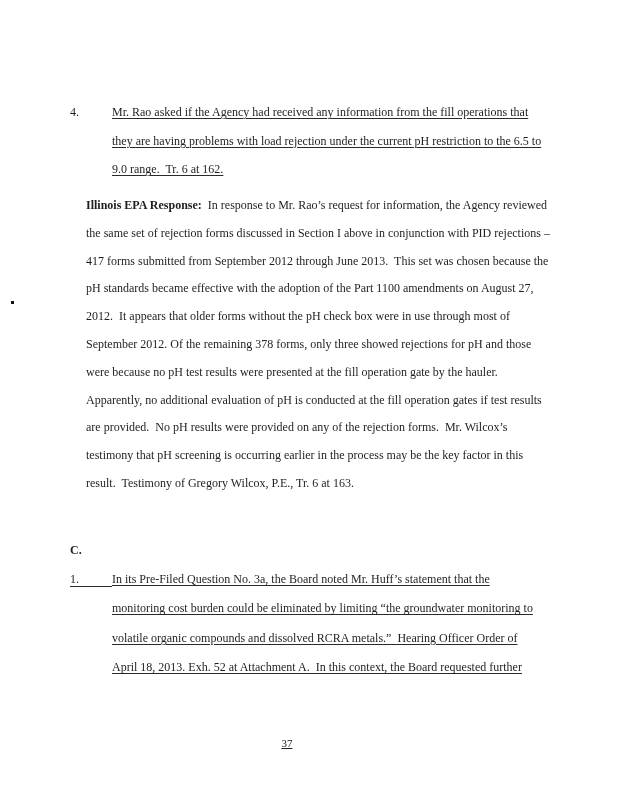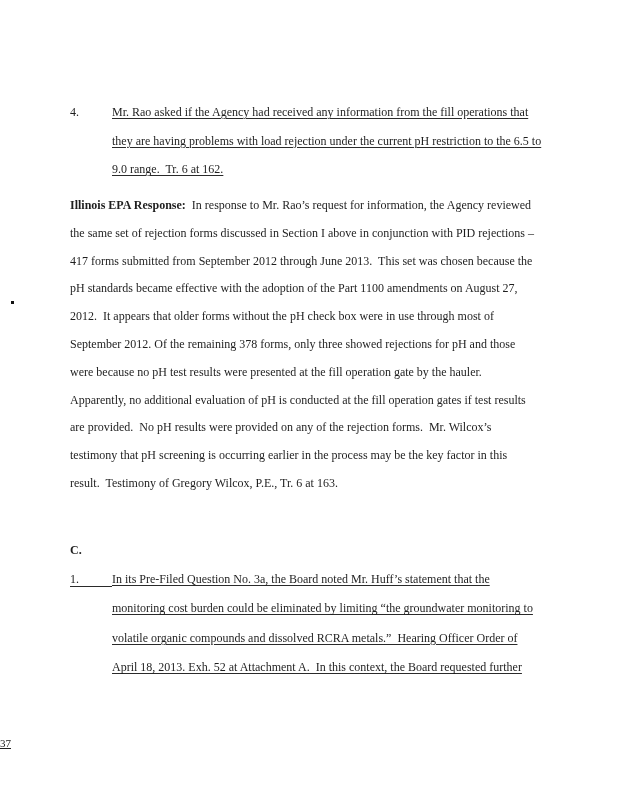--- a/index.html
+++ b/index.html
@@ -42,20 +42,21 @@
   .bold {
     font-weight: bold;
   }
   #item4 {
     top: 98px;
     line-height: 28.5px;
   }
   #epa-response {
     top: 192px;
     line-height: 27.8px;
+    margin-left: 16px;
   }
   #section-c {
     top: 536px;
     line-height: 28.5px;
   }
   #item1 {
     top: 565px;
     line-height: 29.4px;
   }
   
@@ -65,21 +66,21 @@
     top: 21px;
     width: 42px;
     height: 1px;
     background: #2a2a2a;
   }
   .page-number {
     position: absolute;
     left: 0;
     top: 736px;
     width: 574px;
-    text-align: left;
+    text-align: center;
     font-size: 11px;
     line-height: 14px;
     color: #222222;
     text-decoration: underline;
   }
   .artifact-dot {
     position: absolute;
     left: 11px;
     top: 301px;
     width: 3px;

